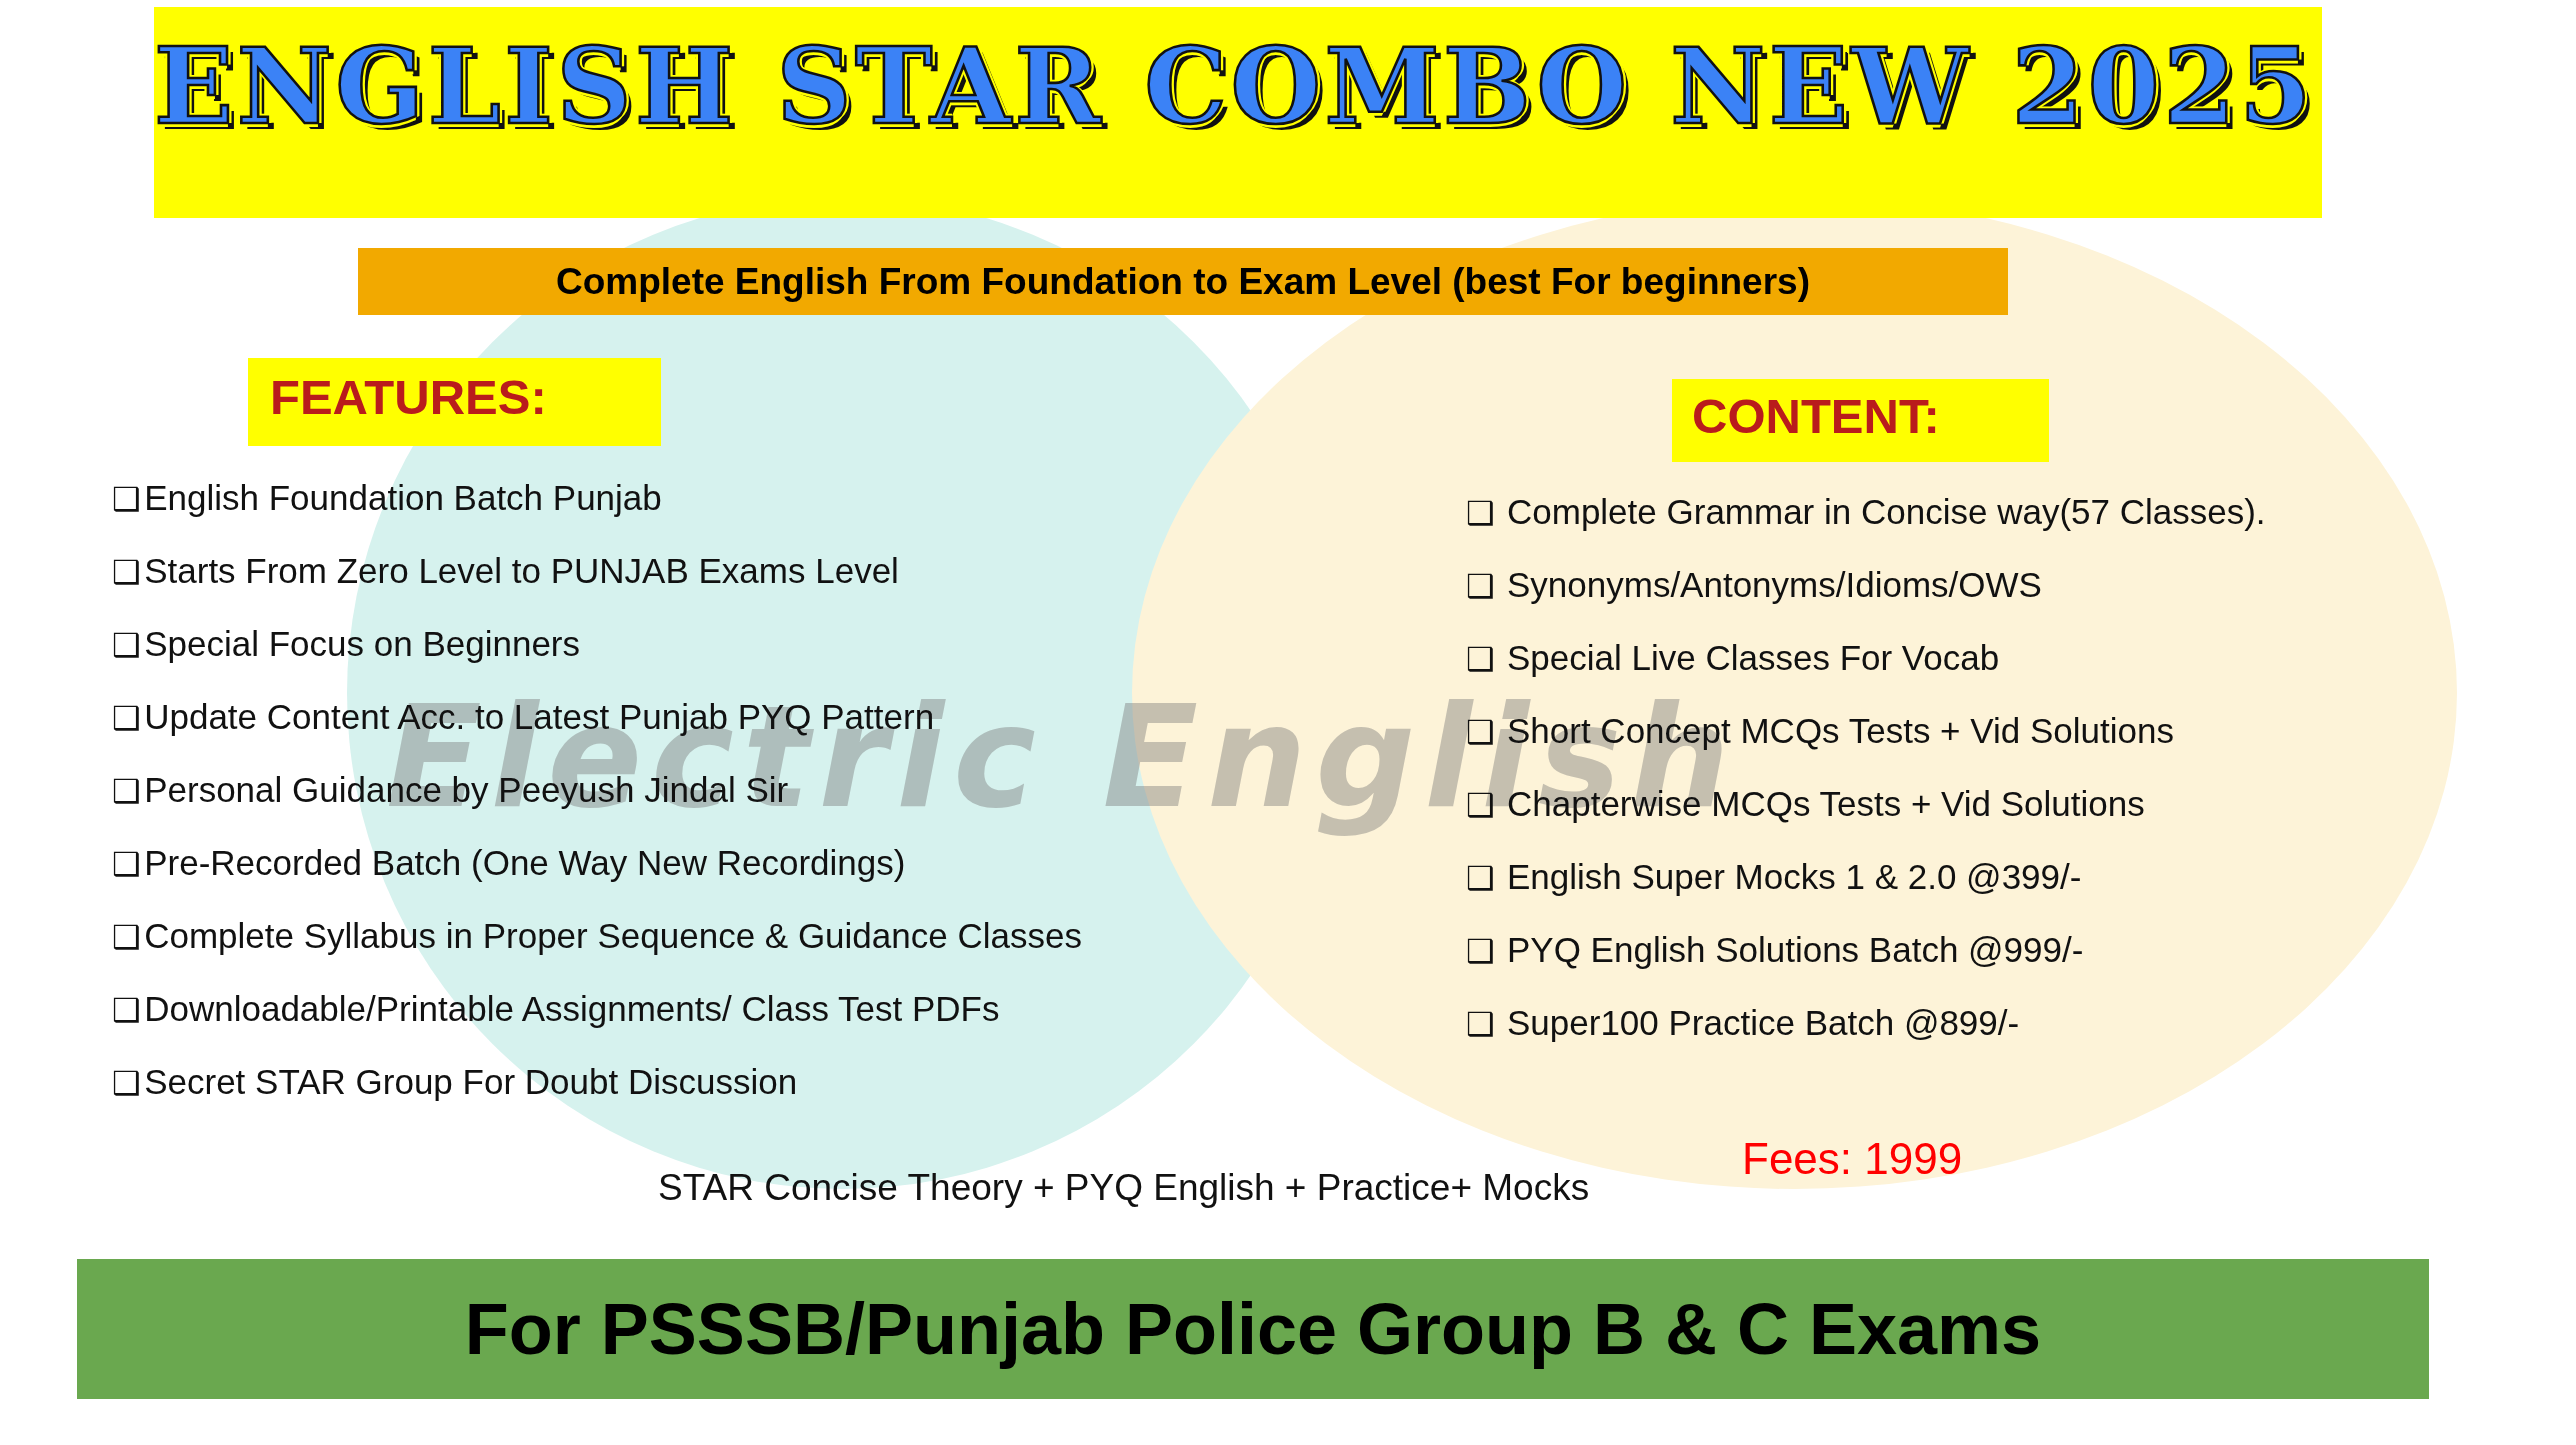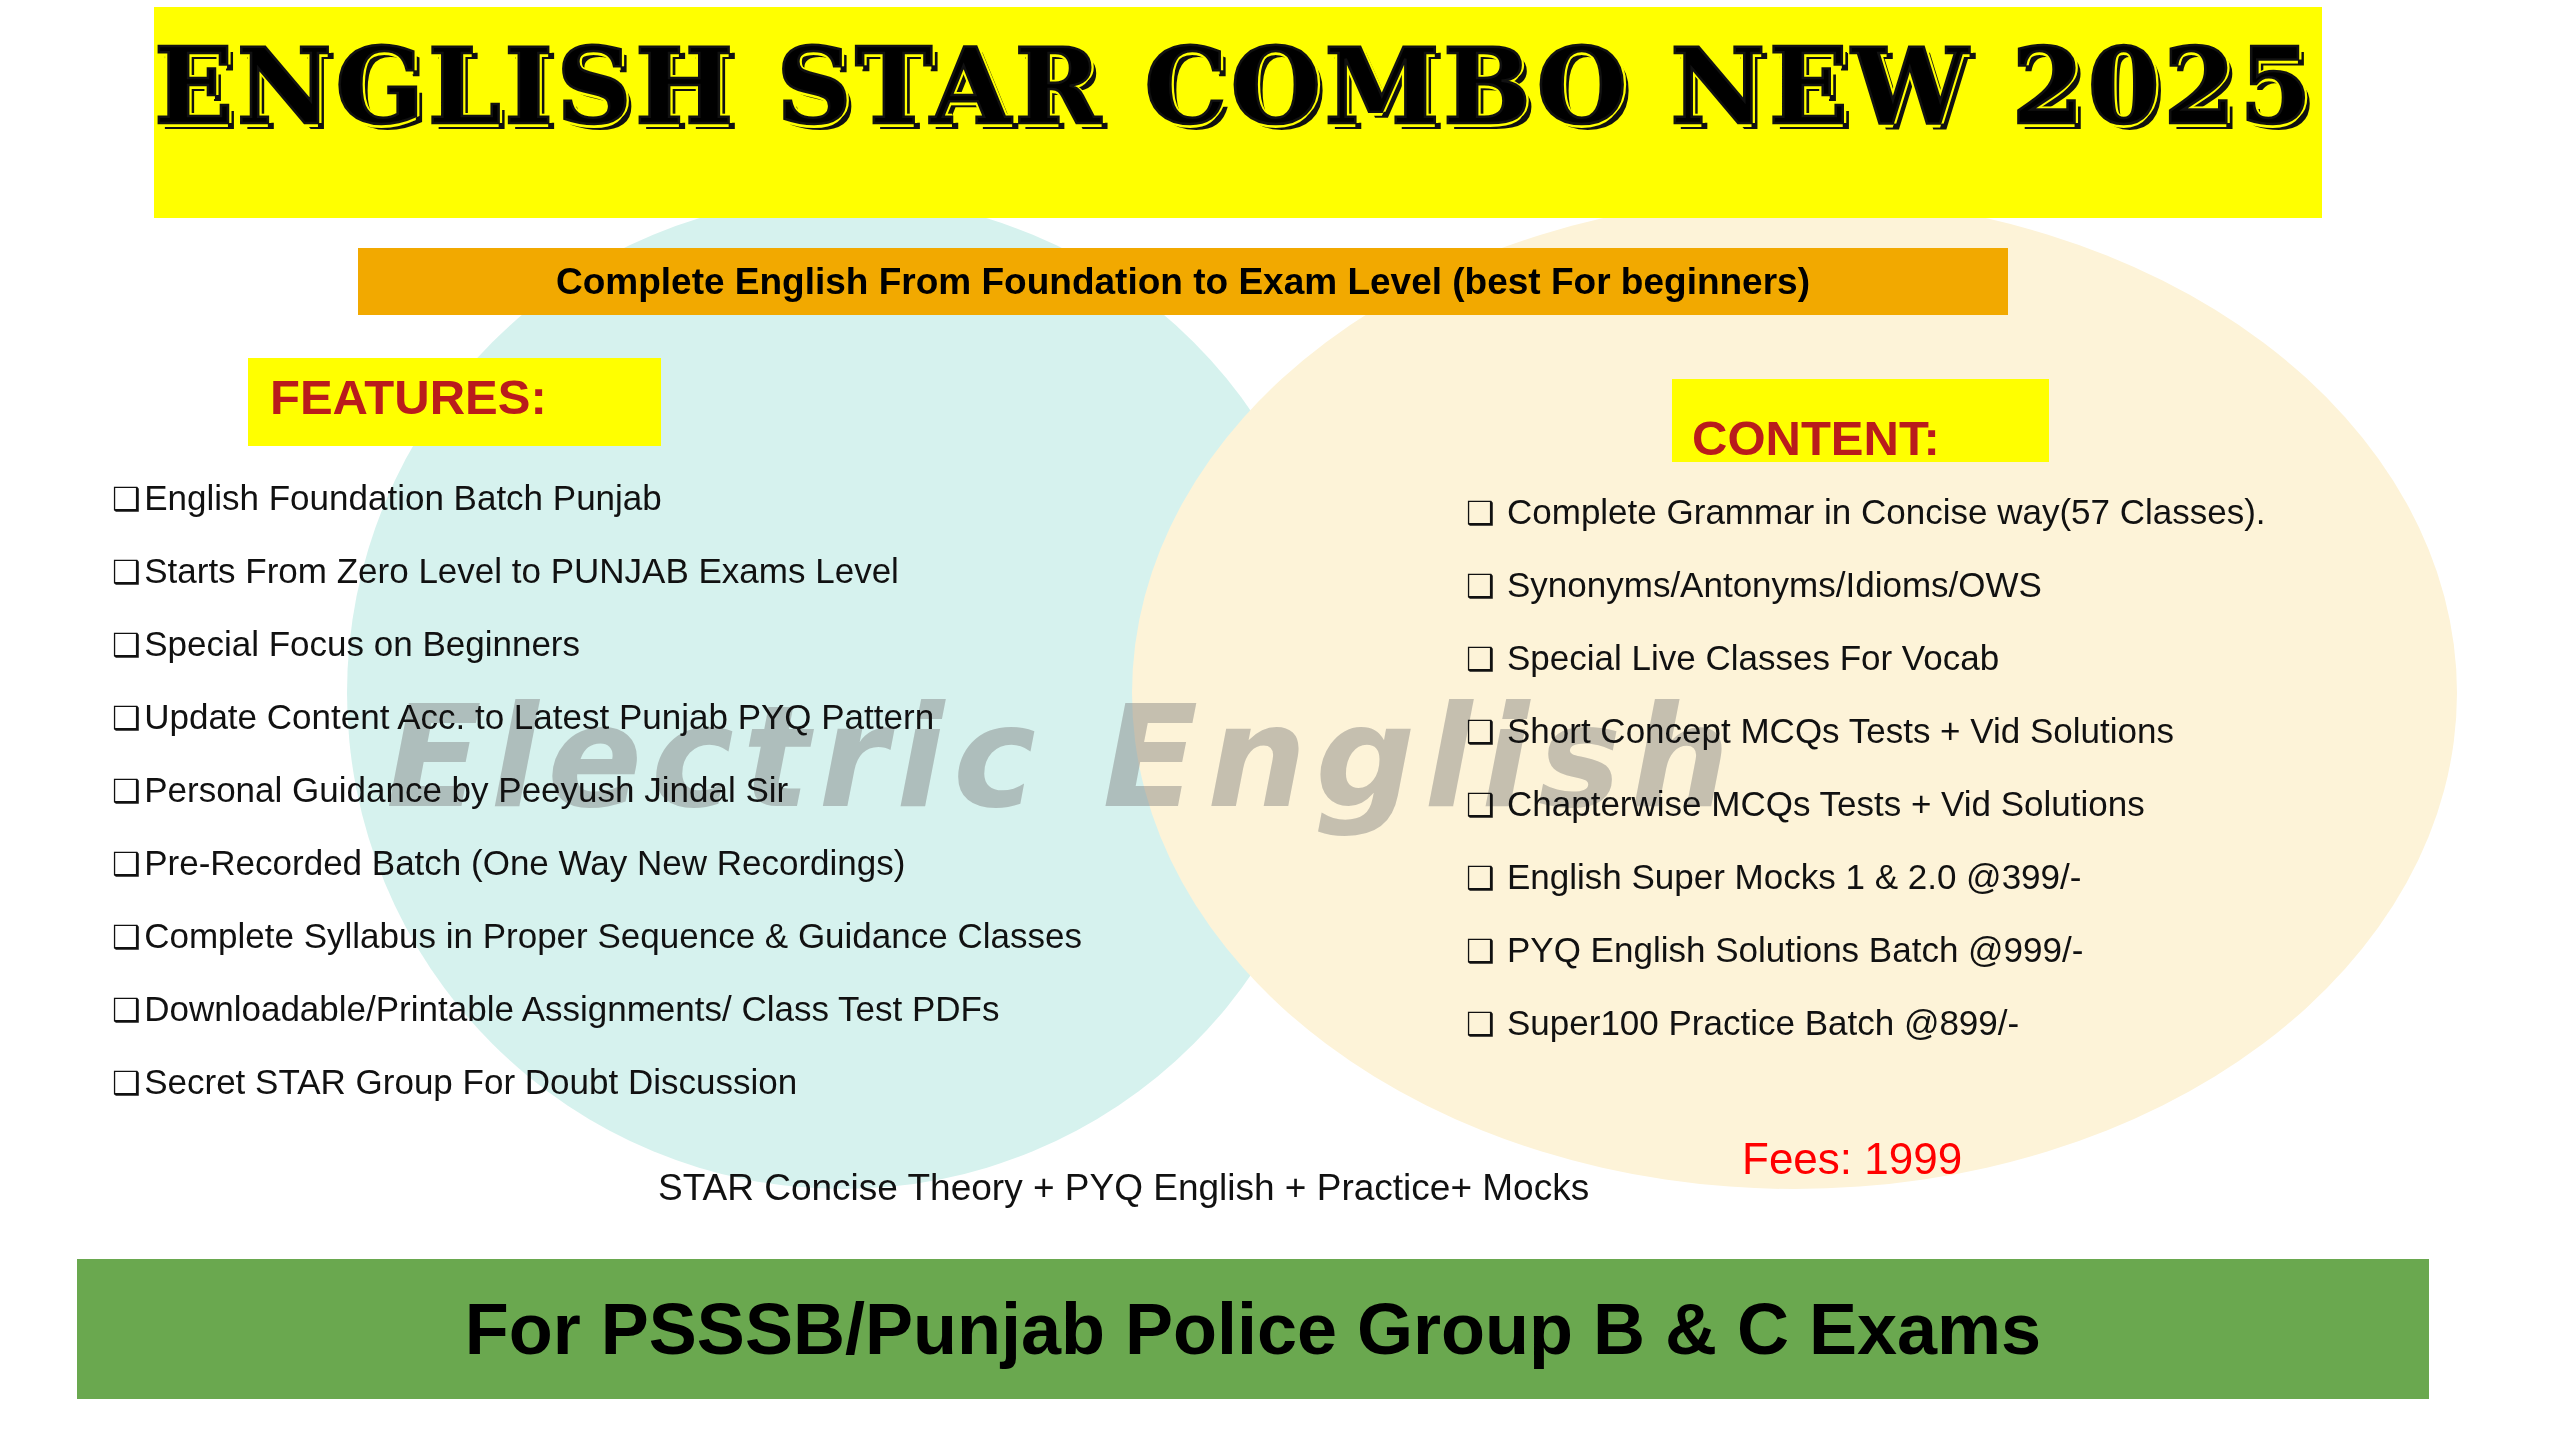--- a/index.html
+++ b/index.html
@@ -68,21 +68,21 @@
     position: absolute;
     z-index: 4;
     left: 154px;
     top: 24.6px;
     width: 1872px;
     text-align: right;
     font-family: "DejaVu Serif", serif;
     font-weight: bold;
     font-size: 104px;
     letter-spacing: 3.5px;
-    color: #000000;
+    color: #3b82f6;
     text-shadow:
        3.5px 0 0 #ffff00, -3.5px 0 0 #ffff00,
        0 3.5px 0 #ffff00, 0 -3.5px 0 #ffff00,
        6.1px 6.1px 0 #111111;
     -webkit-text-stroke: 2.6px #111111;
     white-space: nowrap;
   }
 
   
   .subtitle-band {
@@ -119,21 +119,21 @@
     position: absolute;
     z-index: 4;
     font-size: 49px;
     font-weight: bold;
     color: #b91c1c;
     white-space: nowrap;
   }
   .features-band { left: 248px; top: 358px; width: 413px; height: 88px; }
   .features-text { left: 270px; top: 369px; }
   .content-band  { left: 1672px; top: 379px; width: 377px; height: 83px; }
-  .content-text  { left: 1692px; top: 388px; margin-top: 22px; }
+  .content-text  { left: 1692px; top: 388px; }
 
   
   .list {
     position: absolute;
     z-index: 4;
     margin: 0;
     padding: 0;
     list-style: none;
   }
   .list li {

